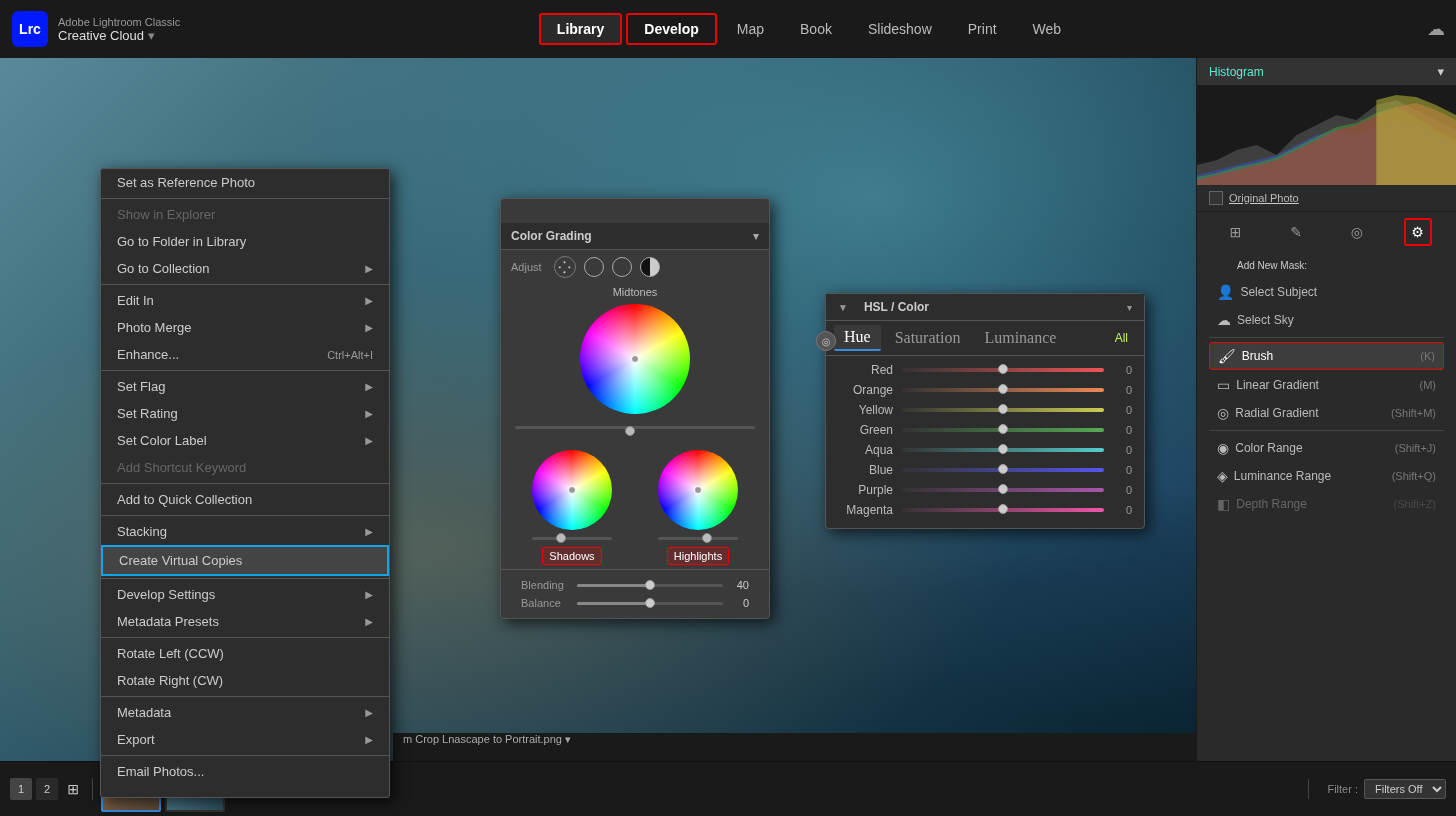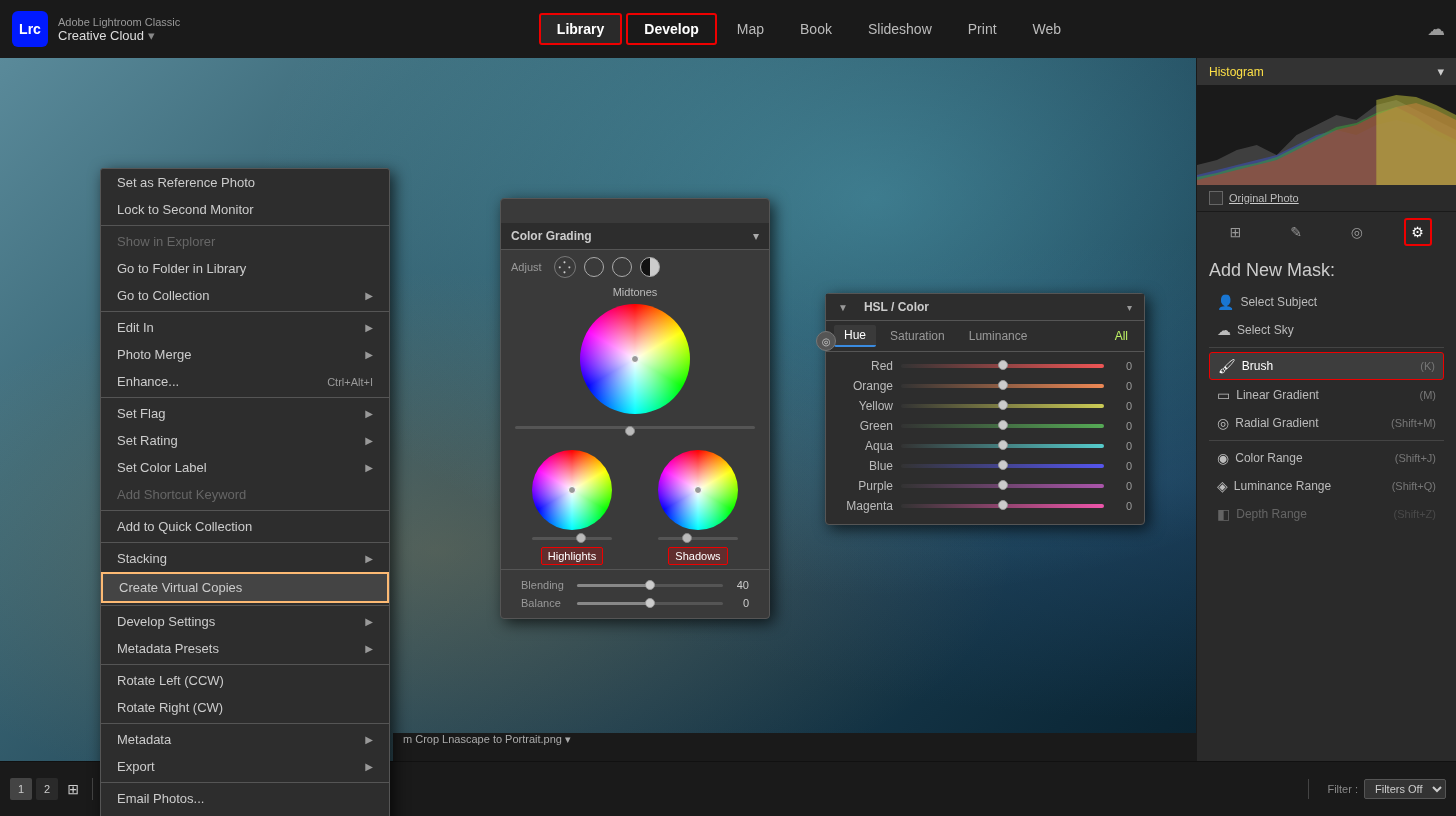--- a/index.html
+++ b/index.html
@@ -65,21 +65,21 @@
     #right-panel {
       position: absolute; top: 0; right: 0; width: 260px; bottom: 0;
       background: #2a2a2a; border-left: 1px solid #1a1a1a;
       overflow-y: auto;
     }
 
     #histogram-header {
       padding: 6px 12px; background: #333; display: flex; justify-content: space-between;
       align-items: center; cursor: pointer;
     }
-    #histogram-title { color: #fde047; font-size: 12px; }
+    #histogram-title { color: #5eead4; font-size: 12px; }
 
     #histogram-area {
       height: 100px; background: #1a1a1a; position: relative; overflow: hidden;
     }
     #histogram-canvas {
       width: 100%; height: 100%;
     }
 
     #original-photo-row {
       padding: 6px 12px; display: flex; align-items: center; gap: 6px;
@@ -94,21 +94,21 @@
       padding: 6px 8px; display: flex; justify-content: space-around; align-items: center;
       background: #2a2a2a; border-top: 1px solid #1a1a1a;
     }
     .tool-icon-btn {
       width: 28px; height: 28px; display: flex; align-items: center; justify-content: center;
       border-radius: 3px; cursor: pointer; color: #999; font-size: 14px;
     }
     .tool-icon-btn.active { border: 2px solid #e00; color: #fff; }
 
     #mask-section { padding: 8px 12px; background: #2a2a2a; }
-    #mask-title { color: #ccc; font-size: 18px; margin-bottom: 8px; }
+    #mask-title { color: #ccc; font-size: 10px; margin-bottom: 8px; margin-left: 28px; }
 
     .mask-item {
       padding: 5px 8px; display: flex; align-items: center; justify-content: space-between;
       cursor: pointer; border-radius: 3px; margin-bottom: 2px; color: #bbb; font-size: 12px;
     }
     .mask-item.active { background: #3d3d3d; border: 1px solid #e00; color: #fff; }
     .mask-item-left { display: flex; align-items: center; gap: 6px; }
     .mask-item-icon { font-size: 14px; }
     .mask-item-shortcut { color: #777; font-size: 11px; }
 
@@ -120,21 +120,21 @@
       background: #2d2d2d; border: 1px solid #555; border-radius: 3px;
       box-shadow: 4px 4px 15px rgba(0,0,0,0.7);
       z-index: 100;
     }
     .menu-item {
       padding: 6px 16px; cursor: pointer; color: #ccc; font-size: 13px;
       display: flex; justify-content: space-between; align-items: center;
       white-space: nowrap;
     }
     .menu-item.disabled { color: #666; cursor: default; }
-    .menu-item.highlighted { background: #444; border: 2px solid #fdba74; }
+    .menu-item.highlighted { background: #444; border: 2px solid #0ea5e9; }
     .menu-separator { height: 1px; background: #555; margin: 2px 0; }
     .menu-arrow { color: #999; font-size: 10px; }
     .menu-shortcut { color: #999; font-size: 11px; }
 
     
     #color-grading-panel {
       position: absolute; left: 500px; top: 140px; width: 270px;
       background: #3a3a3a; border: 1px solid #555; border-radius: 4px;
       box-shadow: 4px 4px 15px rgba(0,0,0,0.7);
       z-index: 50;
@@ -223,22 +223,23 @@
     #hsl-panel-left { display: flex; align-items: center; gap: 4px; }
     #hsl-expand-btn { color: #999; font-size: 10px; cursor: pointer; }
     #hsl-title { color: #ccc; font-size: 12px; font-weight: bold; }
     #hsl-dropdown-btn { color: #999; font-size: 10px; cursor: pointer; }
 
     #hsl-tabs {
       display: flex; align-items: center; padding: 4px 8px; gap: 4px;
       border-bottom: 1px solid #555;
     }
     .hsl-tab {
-      padding: 3px 10px; color: #999; cursor: pointer; font-size: 12px;
+      padding: 3px 10px; color: #999; cursor: pointer; font-size: 16px;
       border-radius: 2px;
+      font-family: Liberation Serif, serif;
     }
     .hsl-tab.active { background: #3a3a3a; color: #fff; border-bottom: 2px solid #3a8be0; }
     #hsl-all-btn {
       margin-left: auto; padding: 3px 8px; color: #bef264; cursor: pointer; font-size: 12px;
     }
 
     #hsl-circle-btn {
       position: absolute; left: -10px; top: 10px;
       width: 20px; height: 20px; border-radius: 50%; background: #555;
       display: flex; align-items: center; justify-content: center;
@@ -428,23 +429,20 @@
         </div>
         <span class="mask-item-shortcut">(Shift+Z)</span>
       </div>
     </div>
   </div>
 
   <div id="context-menu">
     <div class="menu-item">
       <span>Set as Reference Photo</span>
     </div>
-    <div class="menu-item">
-      <span>Lock to Second Monitor</span>
-    </div>
     <div class="menu-separator"></div>
     <div class="menu-item disabled">
       <span>Show in Explorer</span>
     </div>
     <div class="menu-item">
       <span>Go to Folder in Library</span>
     </div>
     <div class="menu-item">
       <span>Go to Collection</span>
       <span class="menu-arrow">▶</span>
@@ -557,34 +555,34 @@
     </div>
 
     <div class="color-wheels-row">
       <div class="small-wheel-wrap">
         <div style="position:relative;">
           <div class="small-wheel">
             <div class="wheel-dot"></div>
           </div>
         </div>
         <div style="height:3px;background:#555;border-radius:2px;margin:3px 0;width:80px;position:relative;">
-          <div style="position:absolute;top:-4px;left:55%;width:10px;height:10px;border-radius:50%;background:#bbb;border:1px solid #888;"></div>
-        </div>
-        <span class="small-wheel-label highlight-label">Highlights</span>
+          <div style="position:absolute;top:-4px;left:30%;width:10px;height:10px;border-radius:50%;background:#bbb;border:1px solid #888;"></div>
+        </div>
+        <span class="small-wheel-label shadow-label">Shadows</span>
       </div>
       <div class="small-wheel-wrap">
         <div style="position:relative;">
           <div class="small-wheel">
             <div class="wheel-dot"></div>
           </div>
         </div>
         <div style="height:3px;background:#555;border-radius:2px;margin:3px 0;width:80px;position:relative;">
-          <div style="position:absolute;top:-4px;left:30%;width:10px;height:10px;border-radius:50%;background:#bbb;border:1px solid #888;"></div>
-        </div>
-        <span class="small-wheel-label shadow-label">Shadows</span>
+          <div style="position:absolute;top:-4px;left:55%;width:10px;height:10px;border-radius:50%;background:#bbb;border:1px solid #888;"></div>
+        </div>
+        <span class="small-wheel-label highlight-label">Highlights</span>
       </div>
     </div>
 
     <div class="cg-slider-section">
       <div class="slider-row">
         <span class="slider-label">Blending</span>
         <div class="slider-track">
           <div class="slider-fill" style="width:50%;"></div>
           <div class="slider-thumb" style="left:calc(50% - 5px);"></div>
         </div>

